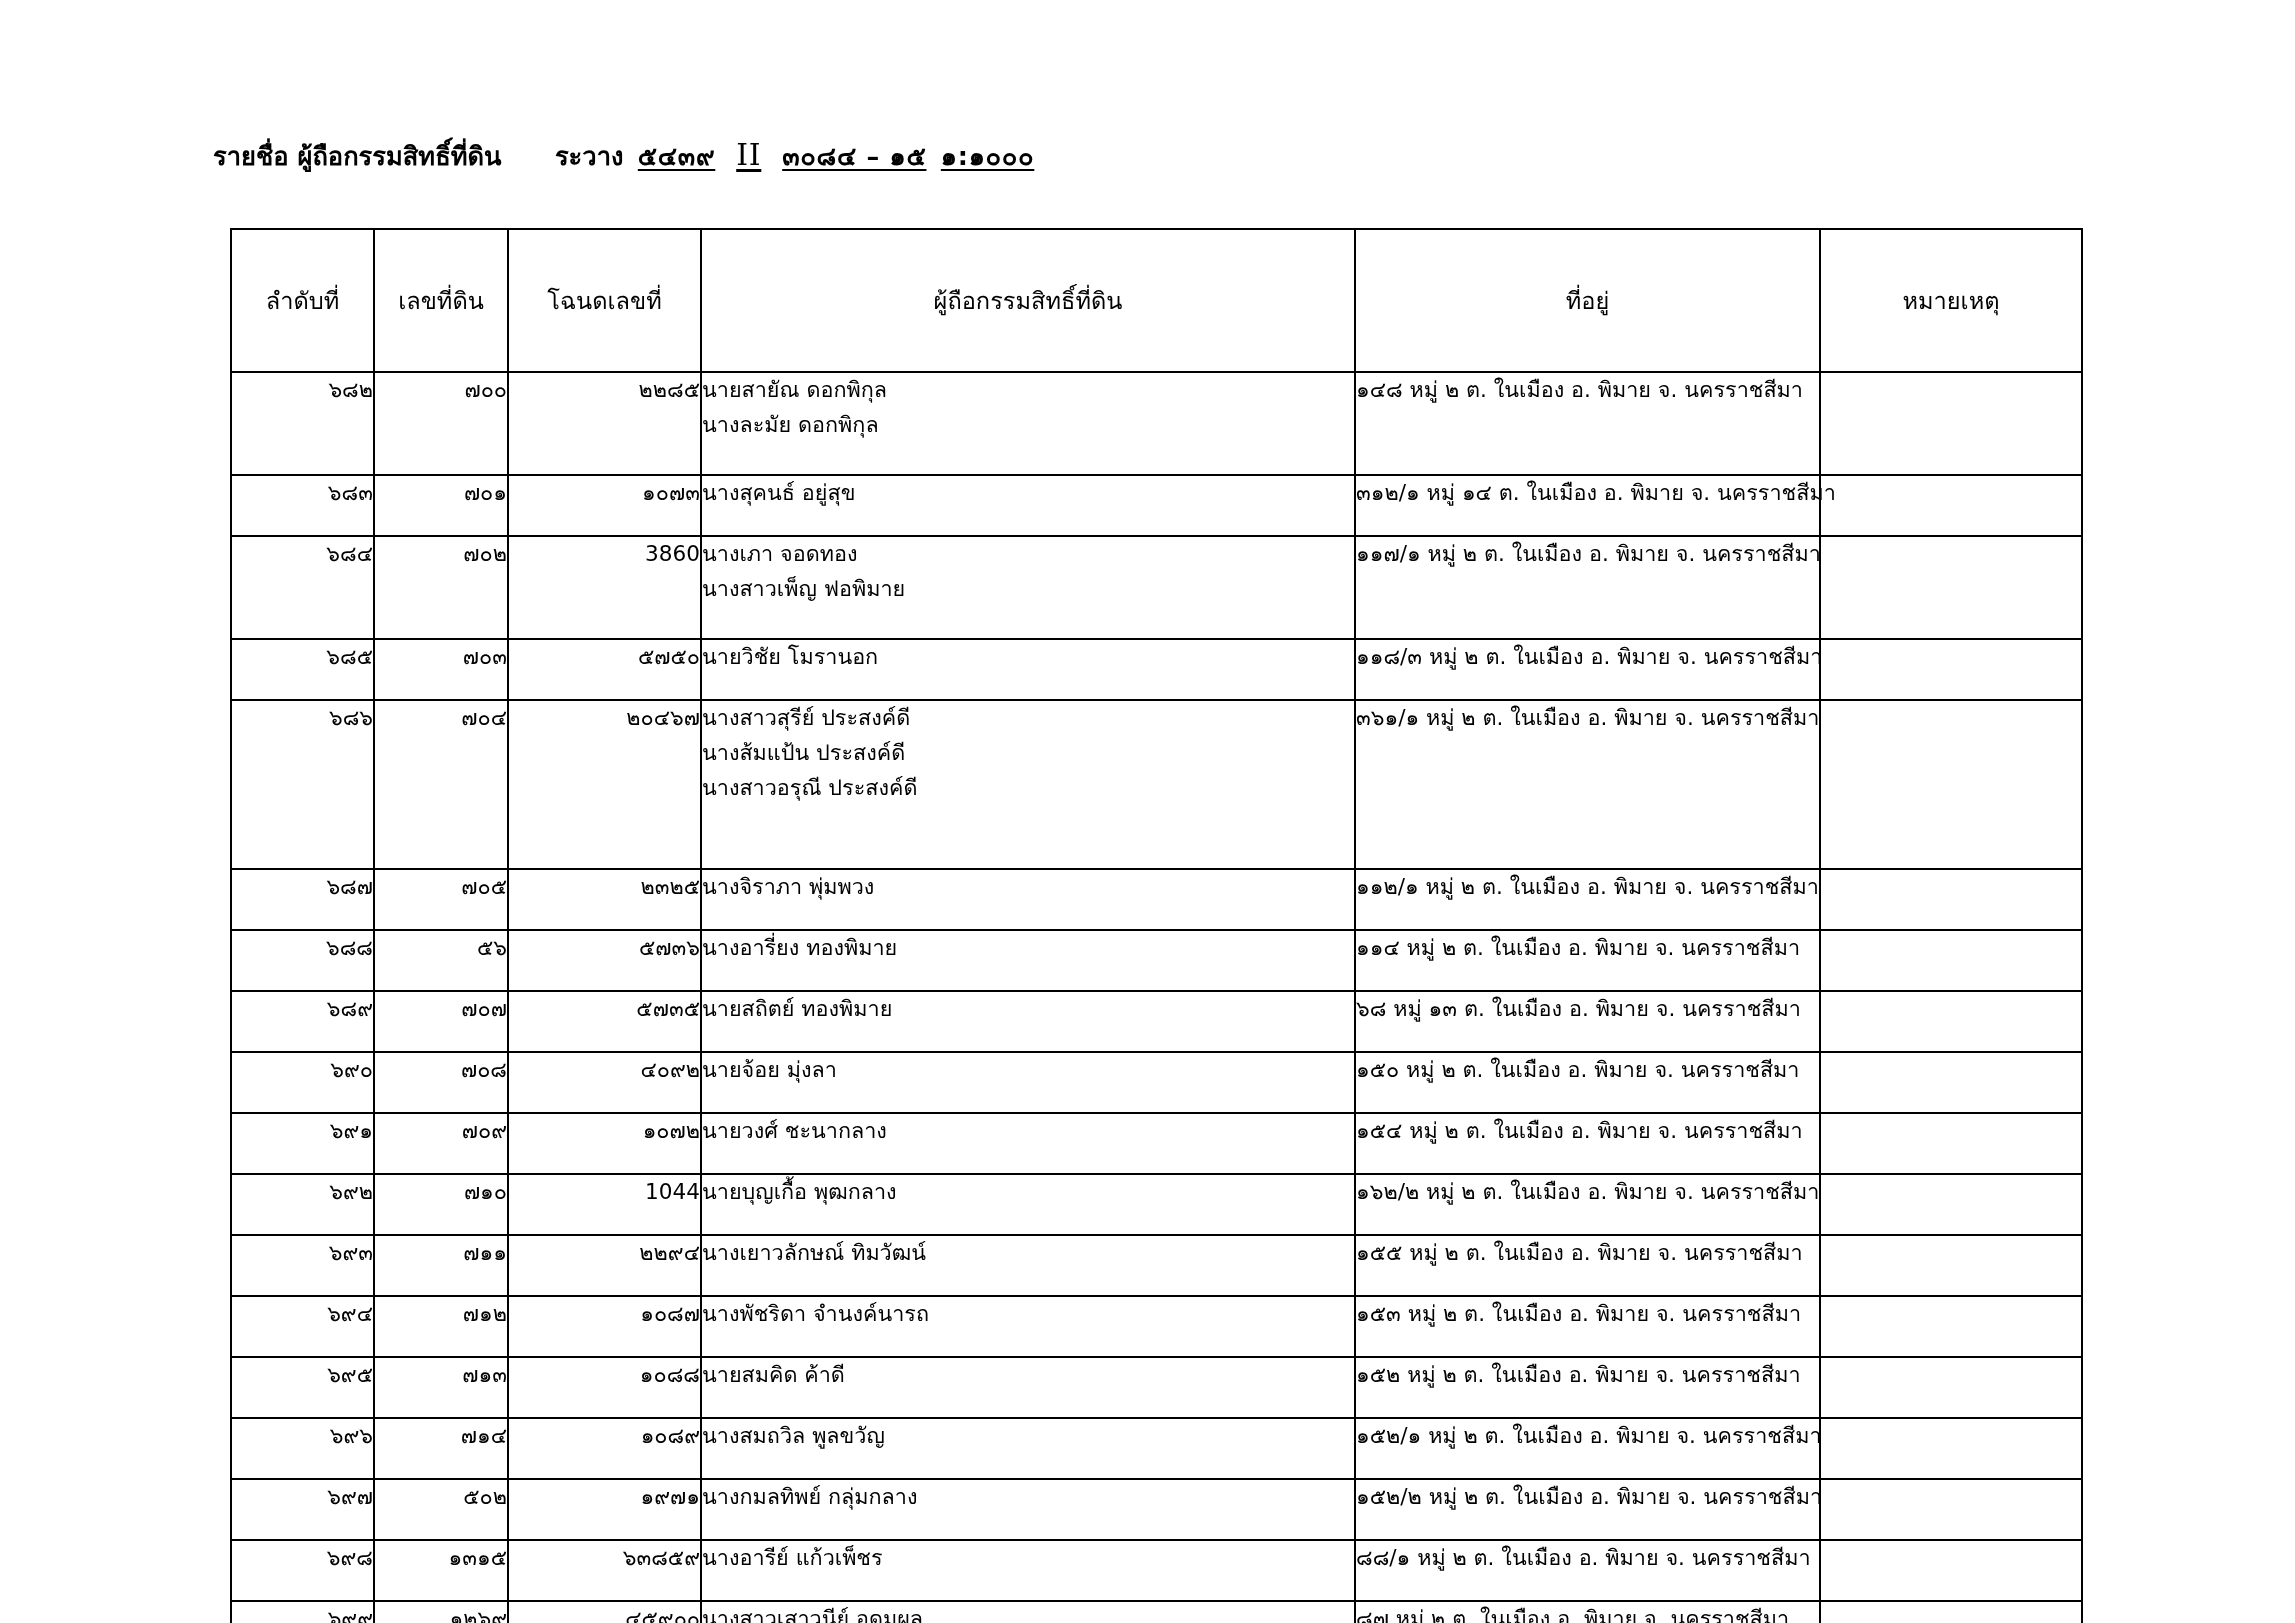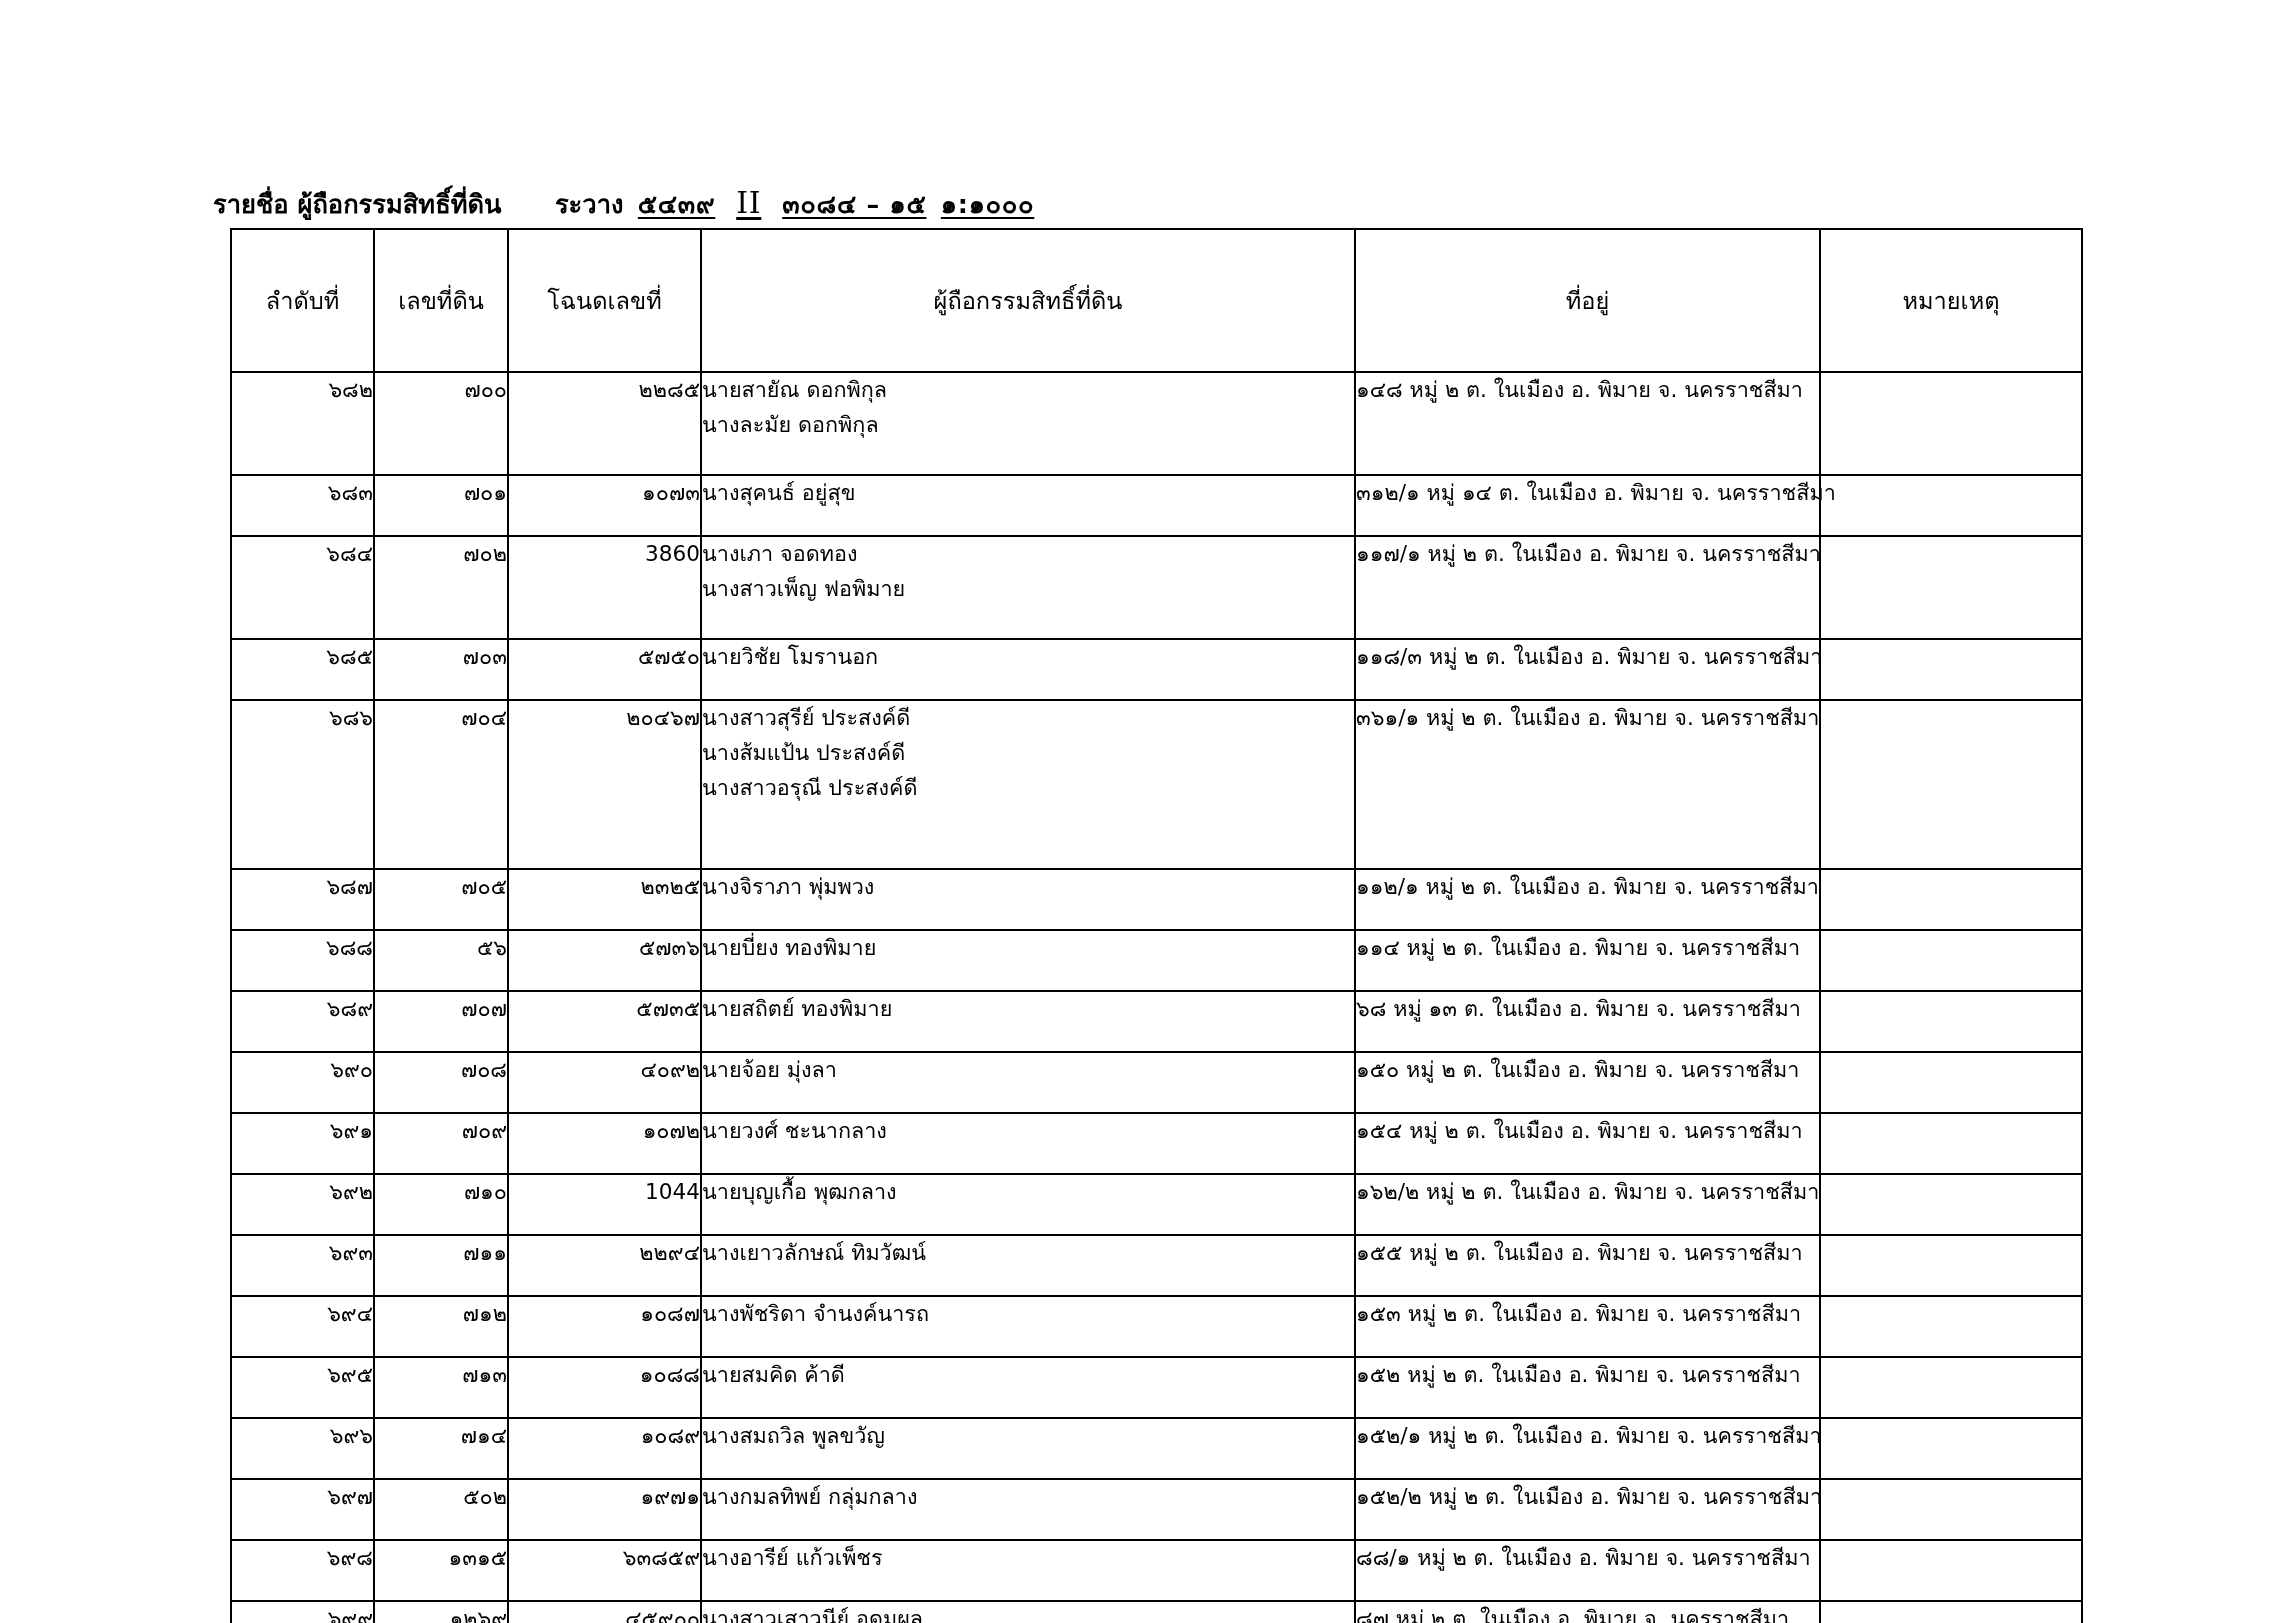--- a/index.html
+++ b/index.html
@@ -29,21 +29,21 @@
     left: 213px;
     top: 136px;
     display: flex;
     align-items: baseline;
     white-space: nowrap;
     font-size: 25.5px;
     font-weight: bold;
   }
   .doc-header .seg { margin-right: 14.4px; }
   .doc-header .title { font-size: 25.5px; font-weight: bold; }
-  .doc-header .label-rawang { margin-left: 39px; margin-top: 48px; }
+  .doc-header .label-rawang { margin-left: 39px; }
   .doc-header .underlined {
     text-decoration: underline;
     text-underline-offset: 3.9px;
     letter-spacing: 0.7px;
   }
   .doc-header .sheet-roman {
     font-family: "DejaVu Serif", serif;
     font-weight: normal;
     font-size: 30px;
     padding: 0 6.5px;
@@ -263,21 +263,21 @@
           <td class="order rowpad-1">
             <div class="line">๖๘๘</div>
           </td>
           <td class="parcel rowpad-1">
             <div class="line">๕๖</div>
           </td>
           <td class="deed rowpad-1">
             <div class="line">๕๗๓๖</div>
           </td>
           <td class="owner rowpad-1">
-            <div class="line">นายบี่ยง  ทองพิมาย</div>
+            <div class="line">นางอารี่ยง  ทองพิมาย</div>
           </td>
           <td class="addr rowpad-1">
             <div class="line">๑๑๔ หมู่ ๒ ต. ในเมือง อ. พิมาย จ. นครราชสีมา</div>
           </td>
           <td class="note rowpad-1">
             <div class="line"></div>
           </td>
         </tr>
         <tr>
           <td class="order rowpad-1">

